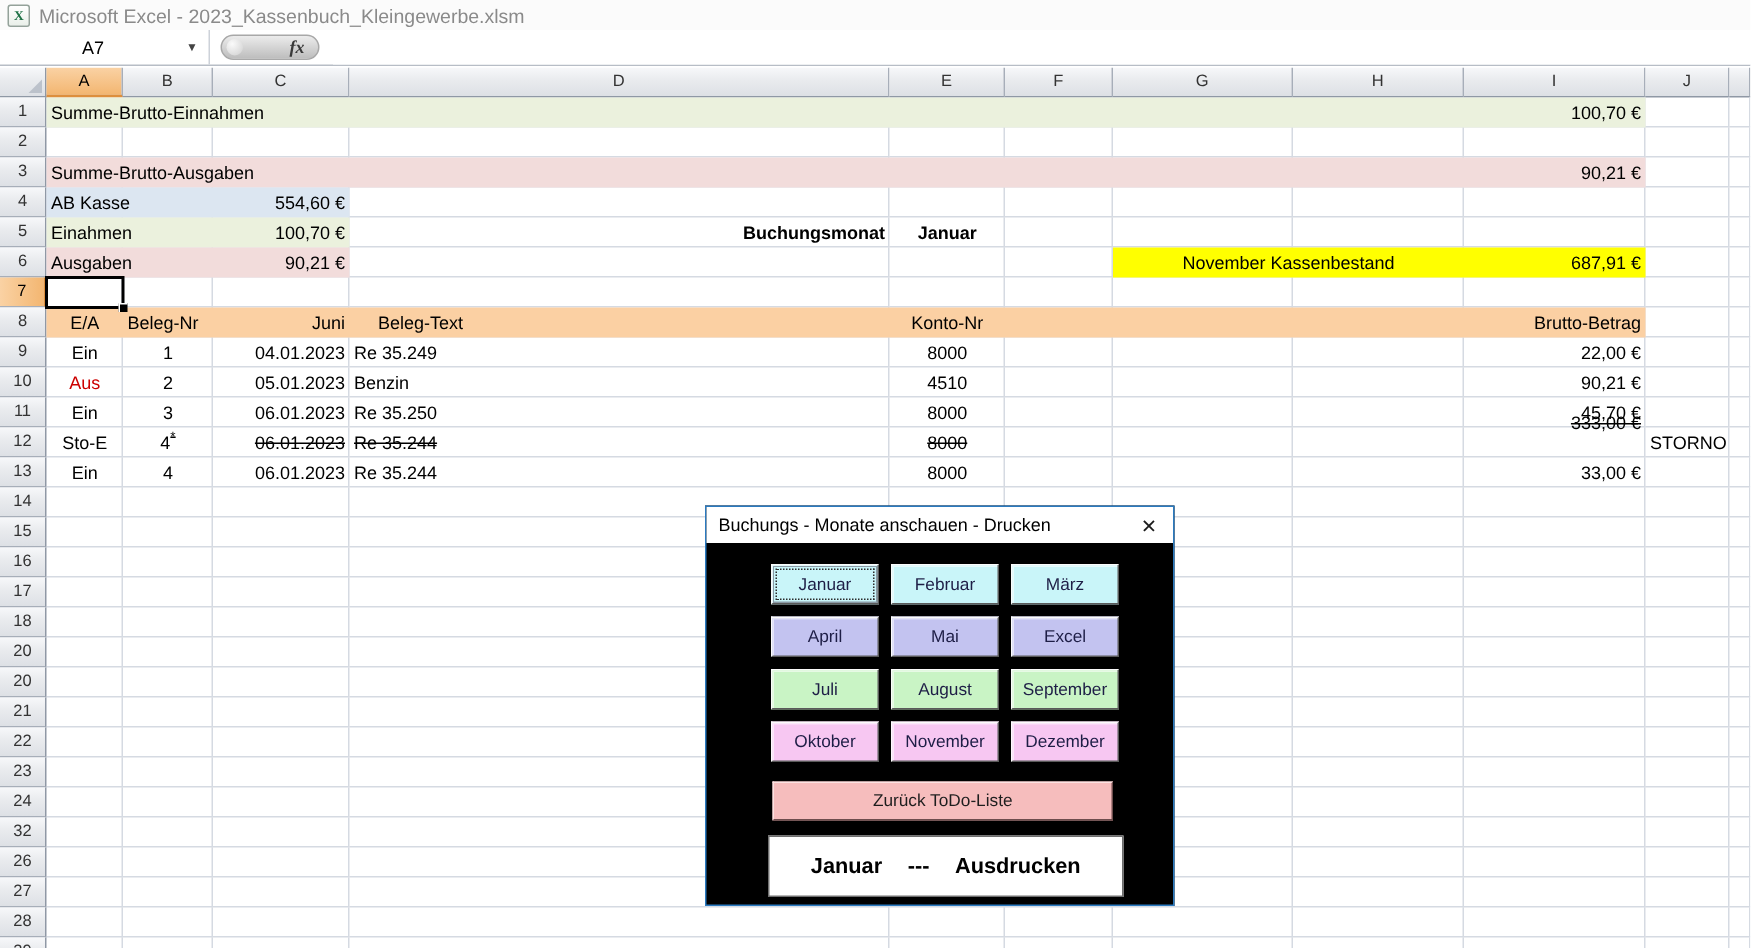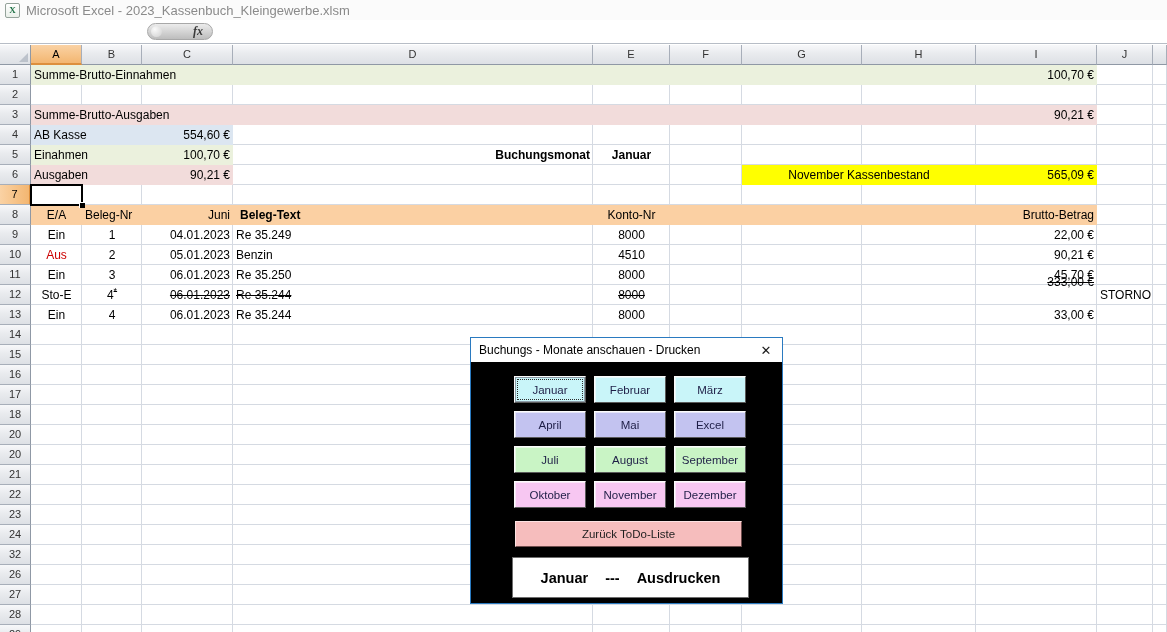--- a/index.html
+++ b/index.html
@@ -74,20 +74,24 @@
 </style>
 </head>
 <body>
 
 <div id="titlebar">
   <span class="xlicon"></span>
   <span id="wintitle">Microsoft Excel - 2023_Kassenbuch_Kleingewerbe.xlsm</span>
 </div>
 
 <div id="formulabar">
+  <div id="namebox">
+    <span class="nbtext">A7</span>
+    <span class="chev">▼</span>
+  </div>
   <div id="fbpill">
     <span class="circ"></span>
     <span class="fx">fx</span>
   </div>
   <div id="finput"></div>
 </div>
 
 <div id="sheet">
     <div class="corner"></div>
     <div class="ch sel" style="left: 31px; width: 51px;">A</div>
@@ -462,25 +466,25 @@
     <div class="ct ar" style="left: 976px; top: 60px; width: 121px;">90,21 €</div>
     <div class="ct al" style="left: 31px; top: 80px; width: 51px;">AB Kasse</div>
     <div class="ct ar" style="left: 142px; top: 80px; width: 91px;">554,60 €</div>
     <div class="ct al" style="left: 31px; top: 100px; width: 51px;">Einahmen</div>
     <div class="ct ar" style="left: 142px; top: 100px; width: 91px;">100,70 €</div>
     <div class="ct ar b" style="left: 233px; top: 100px; width: 360px;">Buchungsmonat</div>
     <div class="ct ac b" style="left: 593px; top: 100px; width: 77px;">Januar</div>
     <div class="ct al" style="left: 31px; top: 120px; width: 51px;">Ausgaben</div>
     <div class="ct ar" style="left: 142px; top: 120px; width: 91px;">90,21 €</div>
     <div class="ct ac" style="left: 742px; top: 120px; width: 234px;">November Kassenbestand</div>
-    <div class="ct ar" style="left: 976px; top: 120px; width: 121px;">565,09 €</div>
+    <div class="ct ar" style="left: 976px; top: 120px; width: 121px;">687,91 €</div>
     <div class="ct ac" style="left: 31px; top: 160px; width: 51px;">E/A</div>
     <div class="ct al" style="left: 82px; top: 160px; width: 60px;">Beleg-Nr</div>
     <div class="ct ar" style="left: 142px; top: 160px; width: 91px;">Juni</div>
-    <div class="ct al" style="left: 237px; top: 160px; width: 360px; font-weight: bold;">Beleg-Text</div>
+    <div class="ct al" style="left: 249px; top: 160px; width: 360px;">Beleg-Text</div>
     <div class="ct ac" style="left: 593px; top: 160px; width: 77px;">Konto-Nr</div>
     <div class="ct ar" style="left: 976px; top: 160px; width: 121px;">Brutto-Betrag</div>
     <div class="ct ac" style="left: 31px; top: 180px; width: 51px;">Ein</div>
     <div class="ct ac" style="left: 82px; top: 180px; width: 60px;">1</div>
     <div class="ct ar" style="left: 142px; top: 180px; width: 91px;">04.01.2023</div>
     <div class="ct al" style="left: 233px; top: 180px; width: 360px;">Re 35.249</div>
     <div class="ct ac" style="left: 593px; top: 180px; width: 77px;">8000</div>
     <div class="ct ar" style="left: 976px; top: 180px; width: 121px;">22,00 €</div>
     <div class="ct ac" style="left: 31px; top: 200px; width: 51px; color: rgb(204, 0, 0);">Aus</div>
     <div class="ct ac" style="left: 82px; top: 200px; width: 60px;">2</div>

